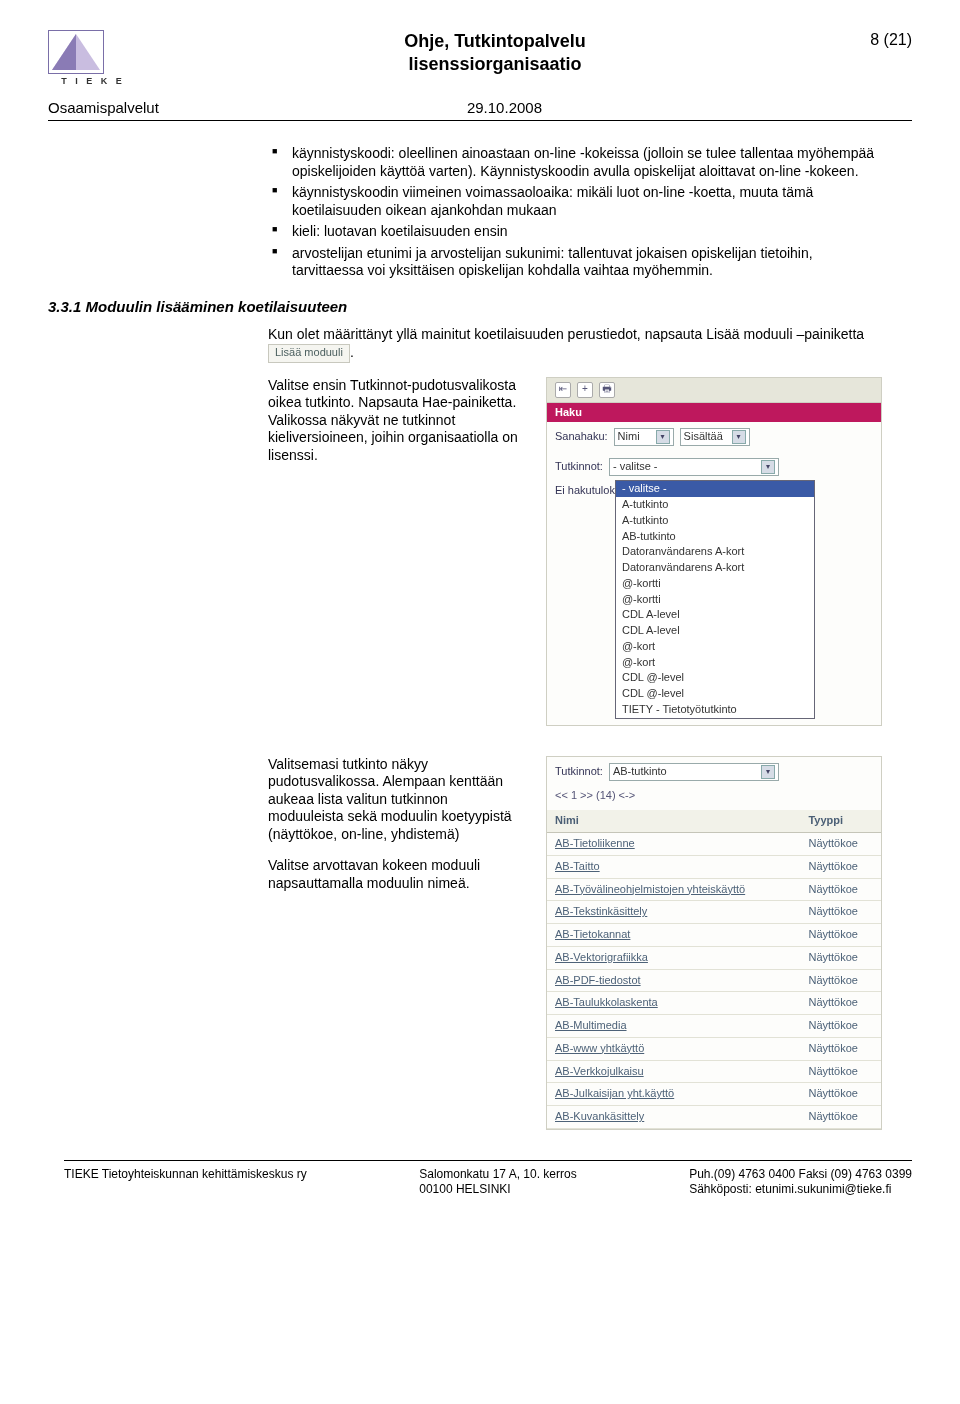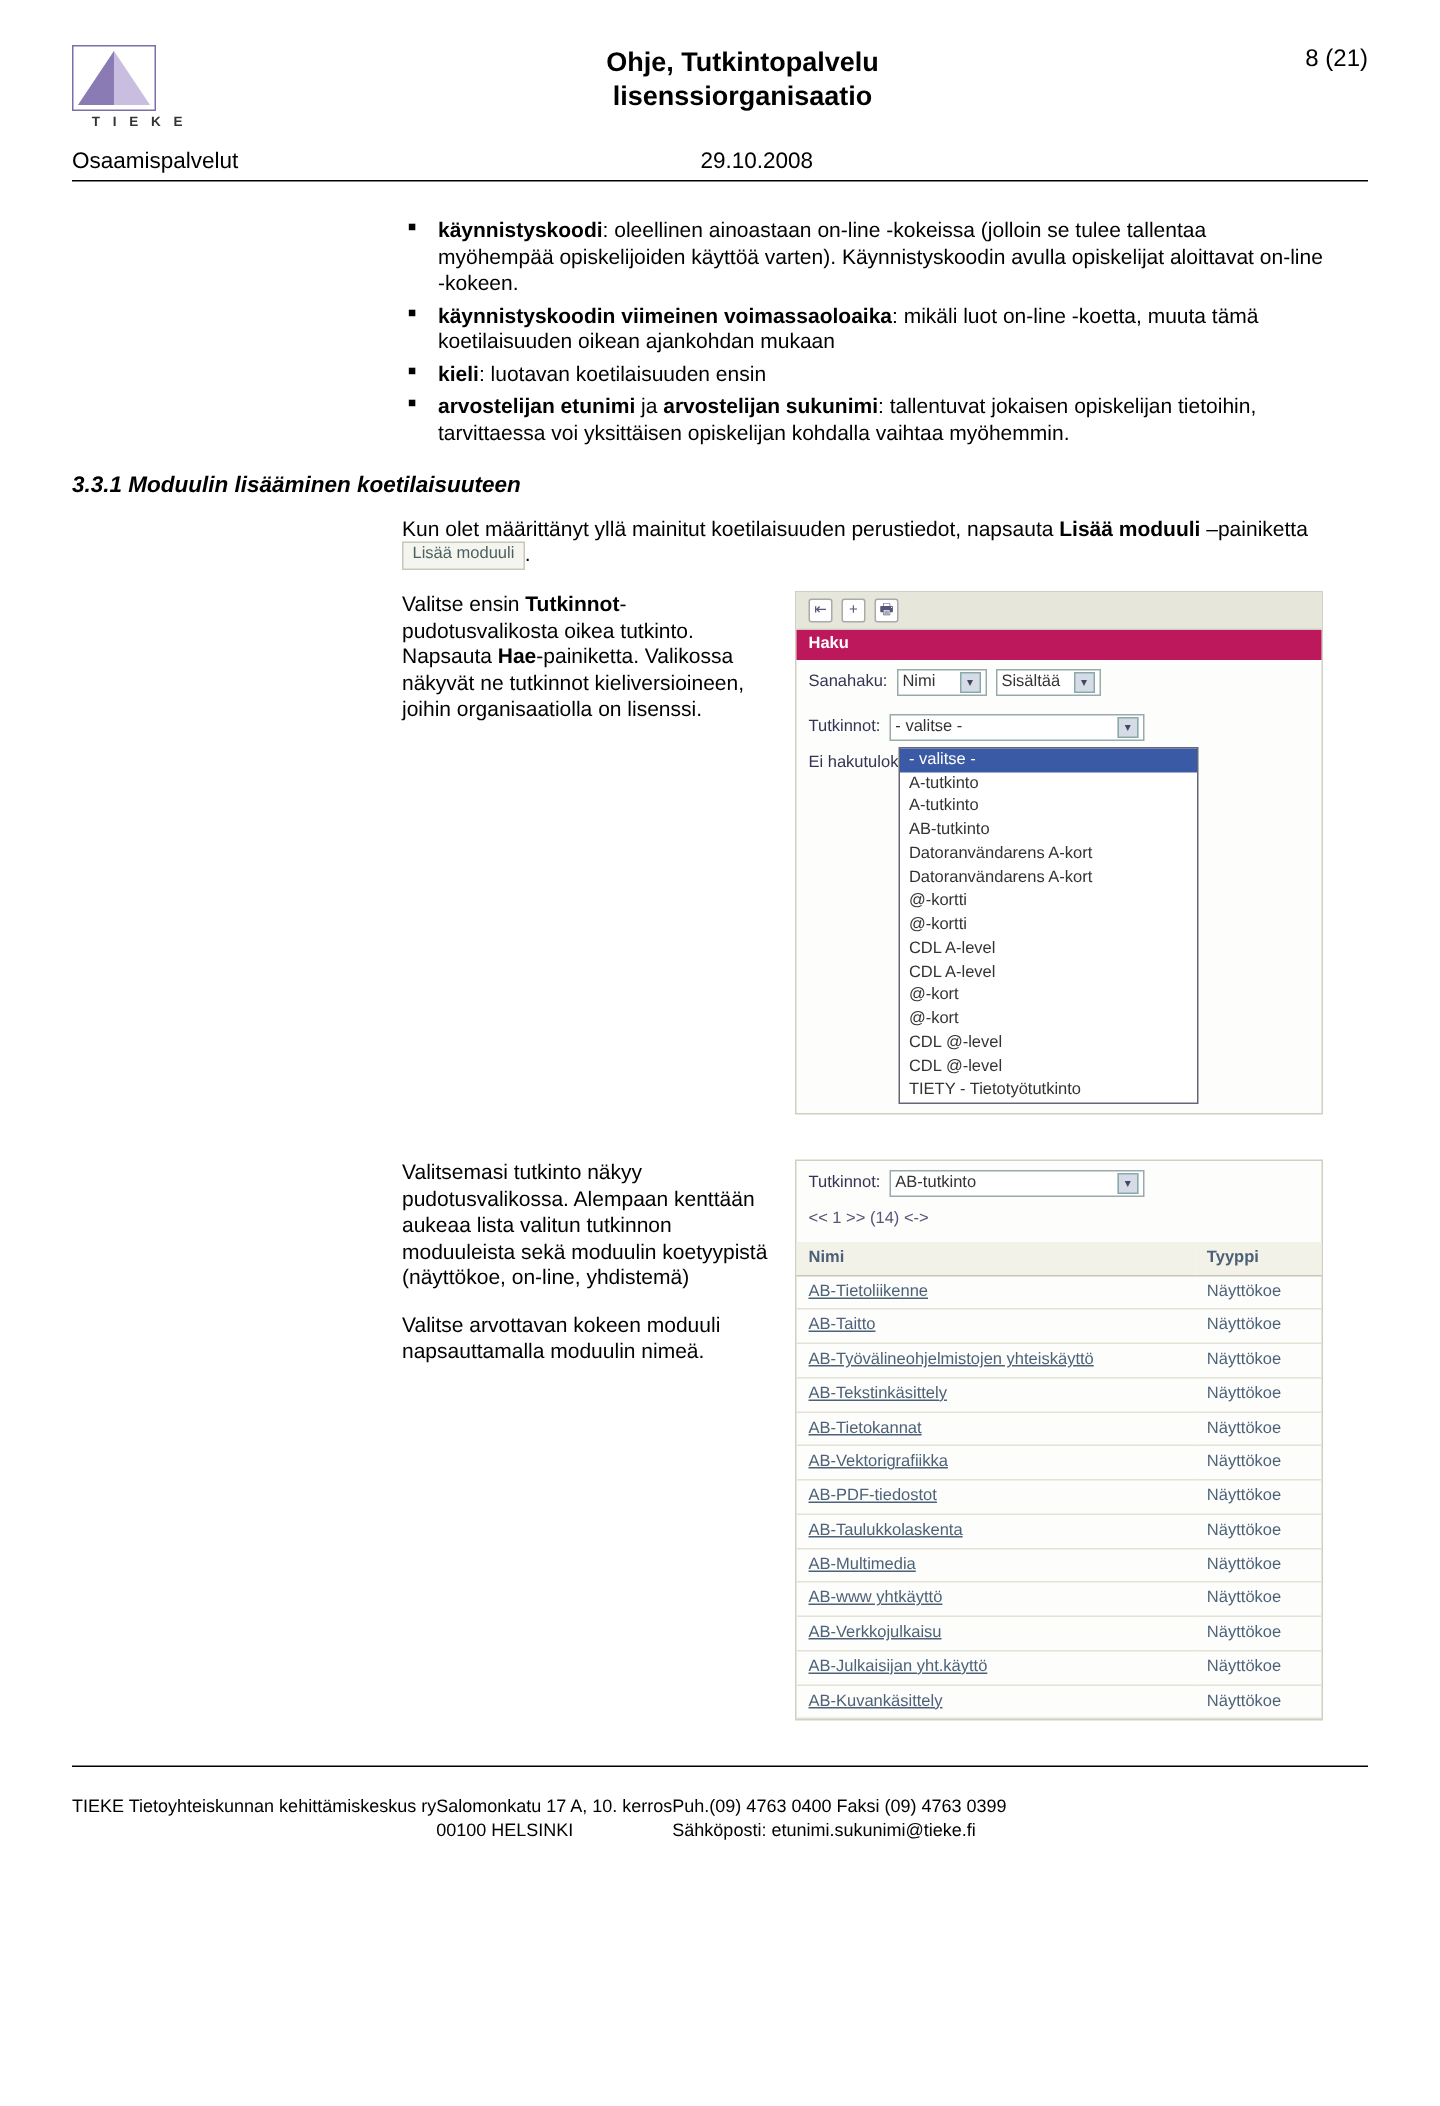--- a/index.html
+++ b/index.html
@@ -23,23 +23,23 @@
   .subhead-row { display: flex; justify-content: space-between; align-items: flex-end; border-bottom: 1px solid #000; padding: 4px 0 2px 0; margin-bottom: 24px; }
   .subhead-left { font-size: 15px; }
   .subhead-date { font-size: 15px; padding-right: 370px; }
   .content { padding-left: 220px; padding-right: 30px; }
   ul.bullets { list-style: none; padding: 0; margin: 0 0 18px 0; }
   ul.bullets li { position: relative; padding-left: 24px; margin-bottom: 4px; }
   ul.bullets li::before { content: "■"; position: absolute; left: 4px; top: 1px; font-size: 9px; }
   .section-heading { font-size: 15px; margin: 10px 0 10px 0; padding-left: 0; font-style: italic; }
   .para { margin-bottom: 14px; }
   .btn-img { display: inline-block; background: #f5f5f0; border: 1px solid #c8c8be; padding: 1px 6px 2px 6px; font-family: Verdana, sans-serif; font-size: 11px; color: #4b5f5f; vertical-align: middle; }
-  b { font-weight: bold; }
-
-  .two-col { display: flex; gap: 12px; margin-bottom: 30px; }
+  b { font-weight: normal; }
+
+  .two-col { display: flex; gap: 28px; margin-bottom: 30px; }
   .two-col .left { flex: 0 0 250px; font-size: 14px; }
   .two-col .right { flex: 1; }
 
   
   .shot { border: 1px solid #cfcfc3; background: #fdfdfb; font-family: Verdana, Geneva, sans-serif; font-size: 11px; color: #333; }
   .shot .toolbar { background: #e6e6da; padding: 4px 8px; display: flex; gap: 6px; align-items: center; border-bottom: 1px solid #cfcfc3; }
   .shot .toolbar .icon { width: 16px; height: 16px; background: #fff; border: 1px solid #aaa; border-radius: 2px; display: inline-flex; align-items: center; justify-content: center; font-size: 10px; color: #557; }
   .shot .haku-band { background: #be185d; color: #fff; padding: 3px 8px; font-weight: bold; font-size: 11px; }
   .shot .row { display: flex; align-items: center; gap: 6px; padding: 6px 8px; }
   .shot .label { color: #335; }
@@ -50,21 +50,21 @@
   .dropdown-list .opt { padding: 1px 6px; font-size: 11px; color: #333; }
   .dropdown-list .opt.sel { background: #3a5aa6; color: #fff; }
   .overlap { margin-top: -2px; }
 
   .mod-table { width: 100%; border-collapse: collapse; margin-top: 6px; }
   .mod-table th { text-align: left; font-weight: bold; background: #f2f2e9; border-bottom: 1px solid #c5c5b8; padding: 4px 8px; color: #4b5f75; font-size: 11px; }
   .mod-table td { padding: 4px 8px; border-bottom: 1px solid #e2e2d6; font-size: 11px; color: #4d6278; }
   .mod-table td.name { text-decoration: underline; }
   .pager { padding: 2px 8px; font-size: 11px; color: #557; }
 
-  .footer { border-top: 1px solid #000; margin-top: 20px; padding-top: 19px; font-size: 12px; display: flex; justify-content: flex-start; }
+  .footer { border-top: 1px solid #000; margin-top: 20px; padding-top: 6px; font-size: 12px; display: flex; justify-content: space-between; margin-left: 16px; }
   .footer div { line-height: 1.3; }
 </style>
 </head>
 <body>
 
 <div class="header-row">
   <div class="logo">
     <svg width="56" height="44" viewBox="0 0 56 44">
       <rect x="0" y="0" width="56" height="44" fill="none" stroke="#7a6fa8" stroke-width="2"></rect>
       <path d="M4 40 L28 4 L52 40 Z" fill="#c9bde0"></path>

